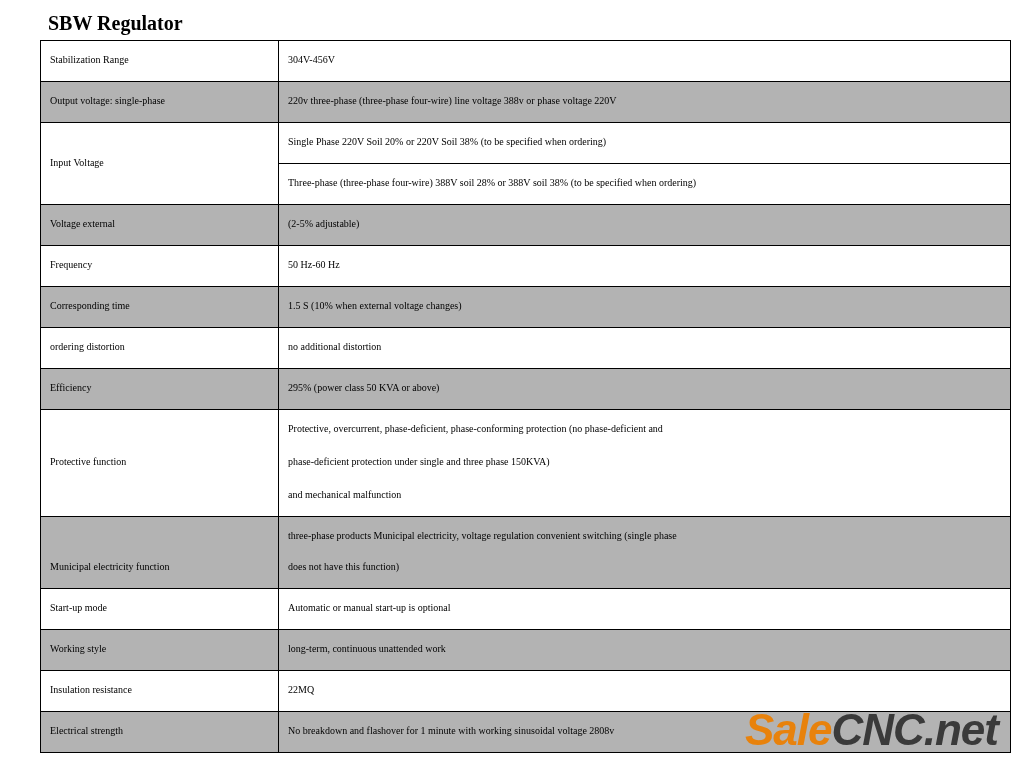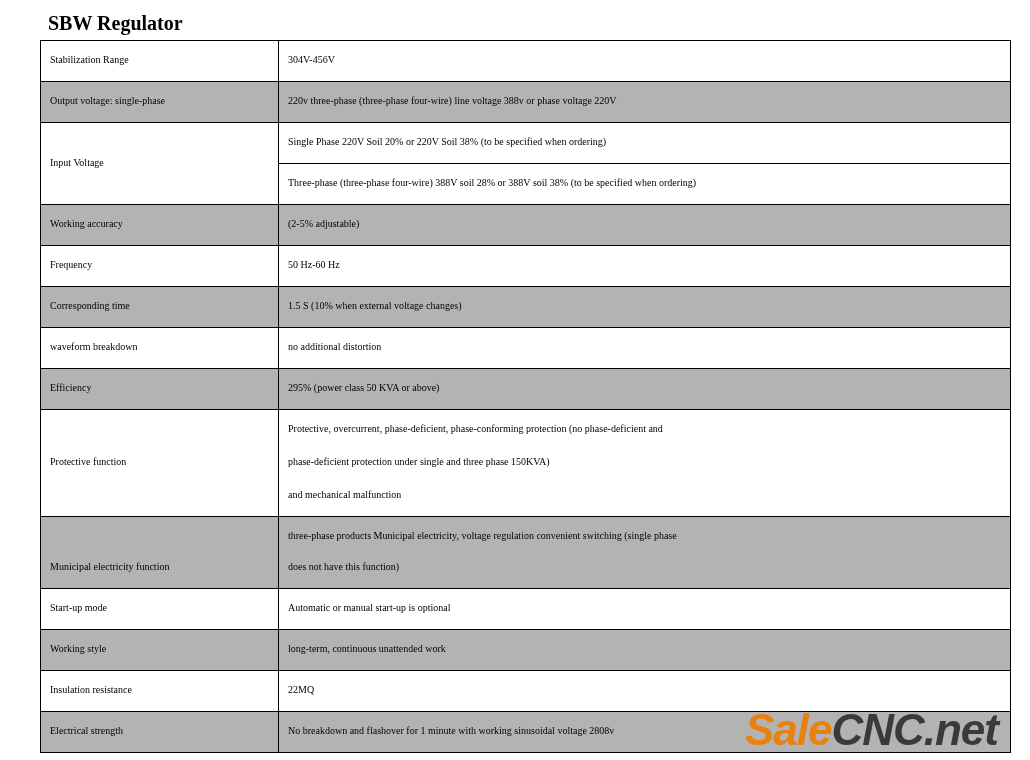--- a/index.html
+++ b/index.html
@@ -112,36 +112,36 @@
       <tr class="plain">
         <td class="label center" rowspan="2">Input Voltage</td>
         <td class="value">Single Phase 220V Soil 20% or 220V Soil 38% (to be specified when ordering)</td>
       </tr>
 
       <tr class="plain">
         <td class="value">Three-phase (three-phase four-wire) 388V soil 28% or 388V soil 38% (to be specified when ordering)</td>
       </tr>
 
       <tr class="shaded">
-        <td class="label">Working accuracy</td>
+        <td class="label">Voltage external</td>
         <td class="value">(2-5% adjustable)</td>
       </tr>
 
       <tr class="plain">
         <td class="label">Frequency</td>
         <td class="value">50 Hz-60 Hz</td>
       </tr>
 
       <tr class="shaded">
         <td class="label">Corresponding time</td>
         <td class="value">1.5 S (10% when external voltage changes)</td>
       </tr>
 
       <tr class="plain">
-        <td class="label">waveform breakdown</td>
+        <td class="label">ordering distortion</td>
         <td class="value">no additional distortion</td>
       </tr>
 
       <tr class="shaded">
         <td class="label">Efficiency</td>
         <td class="value">295% (power class 50 KVA or above)</td>
       </tr>
 
       <tr class="plain">
         <td class="label center">Protective function</td>

